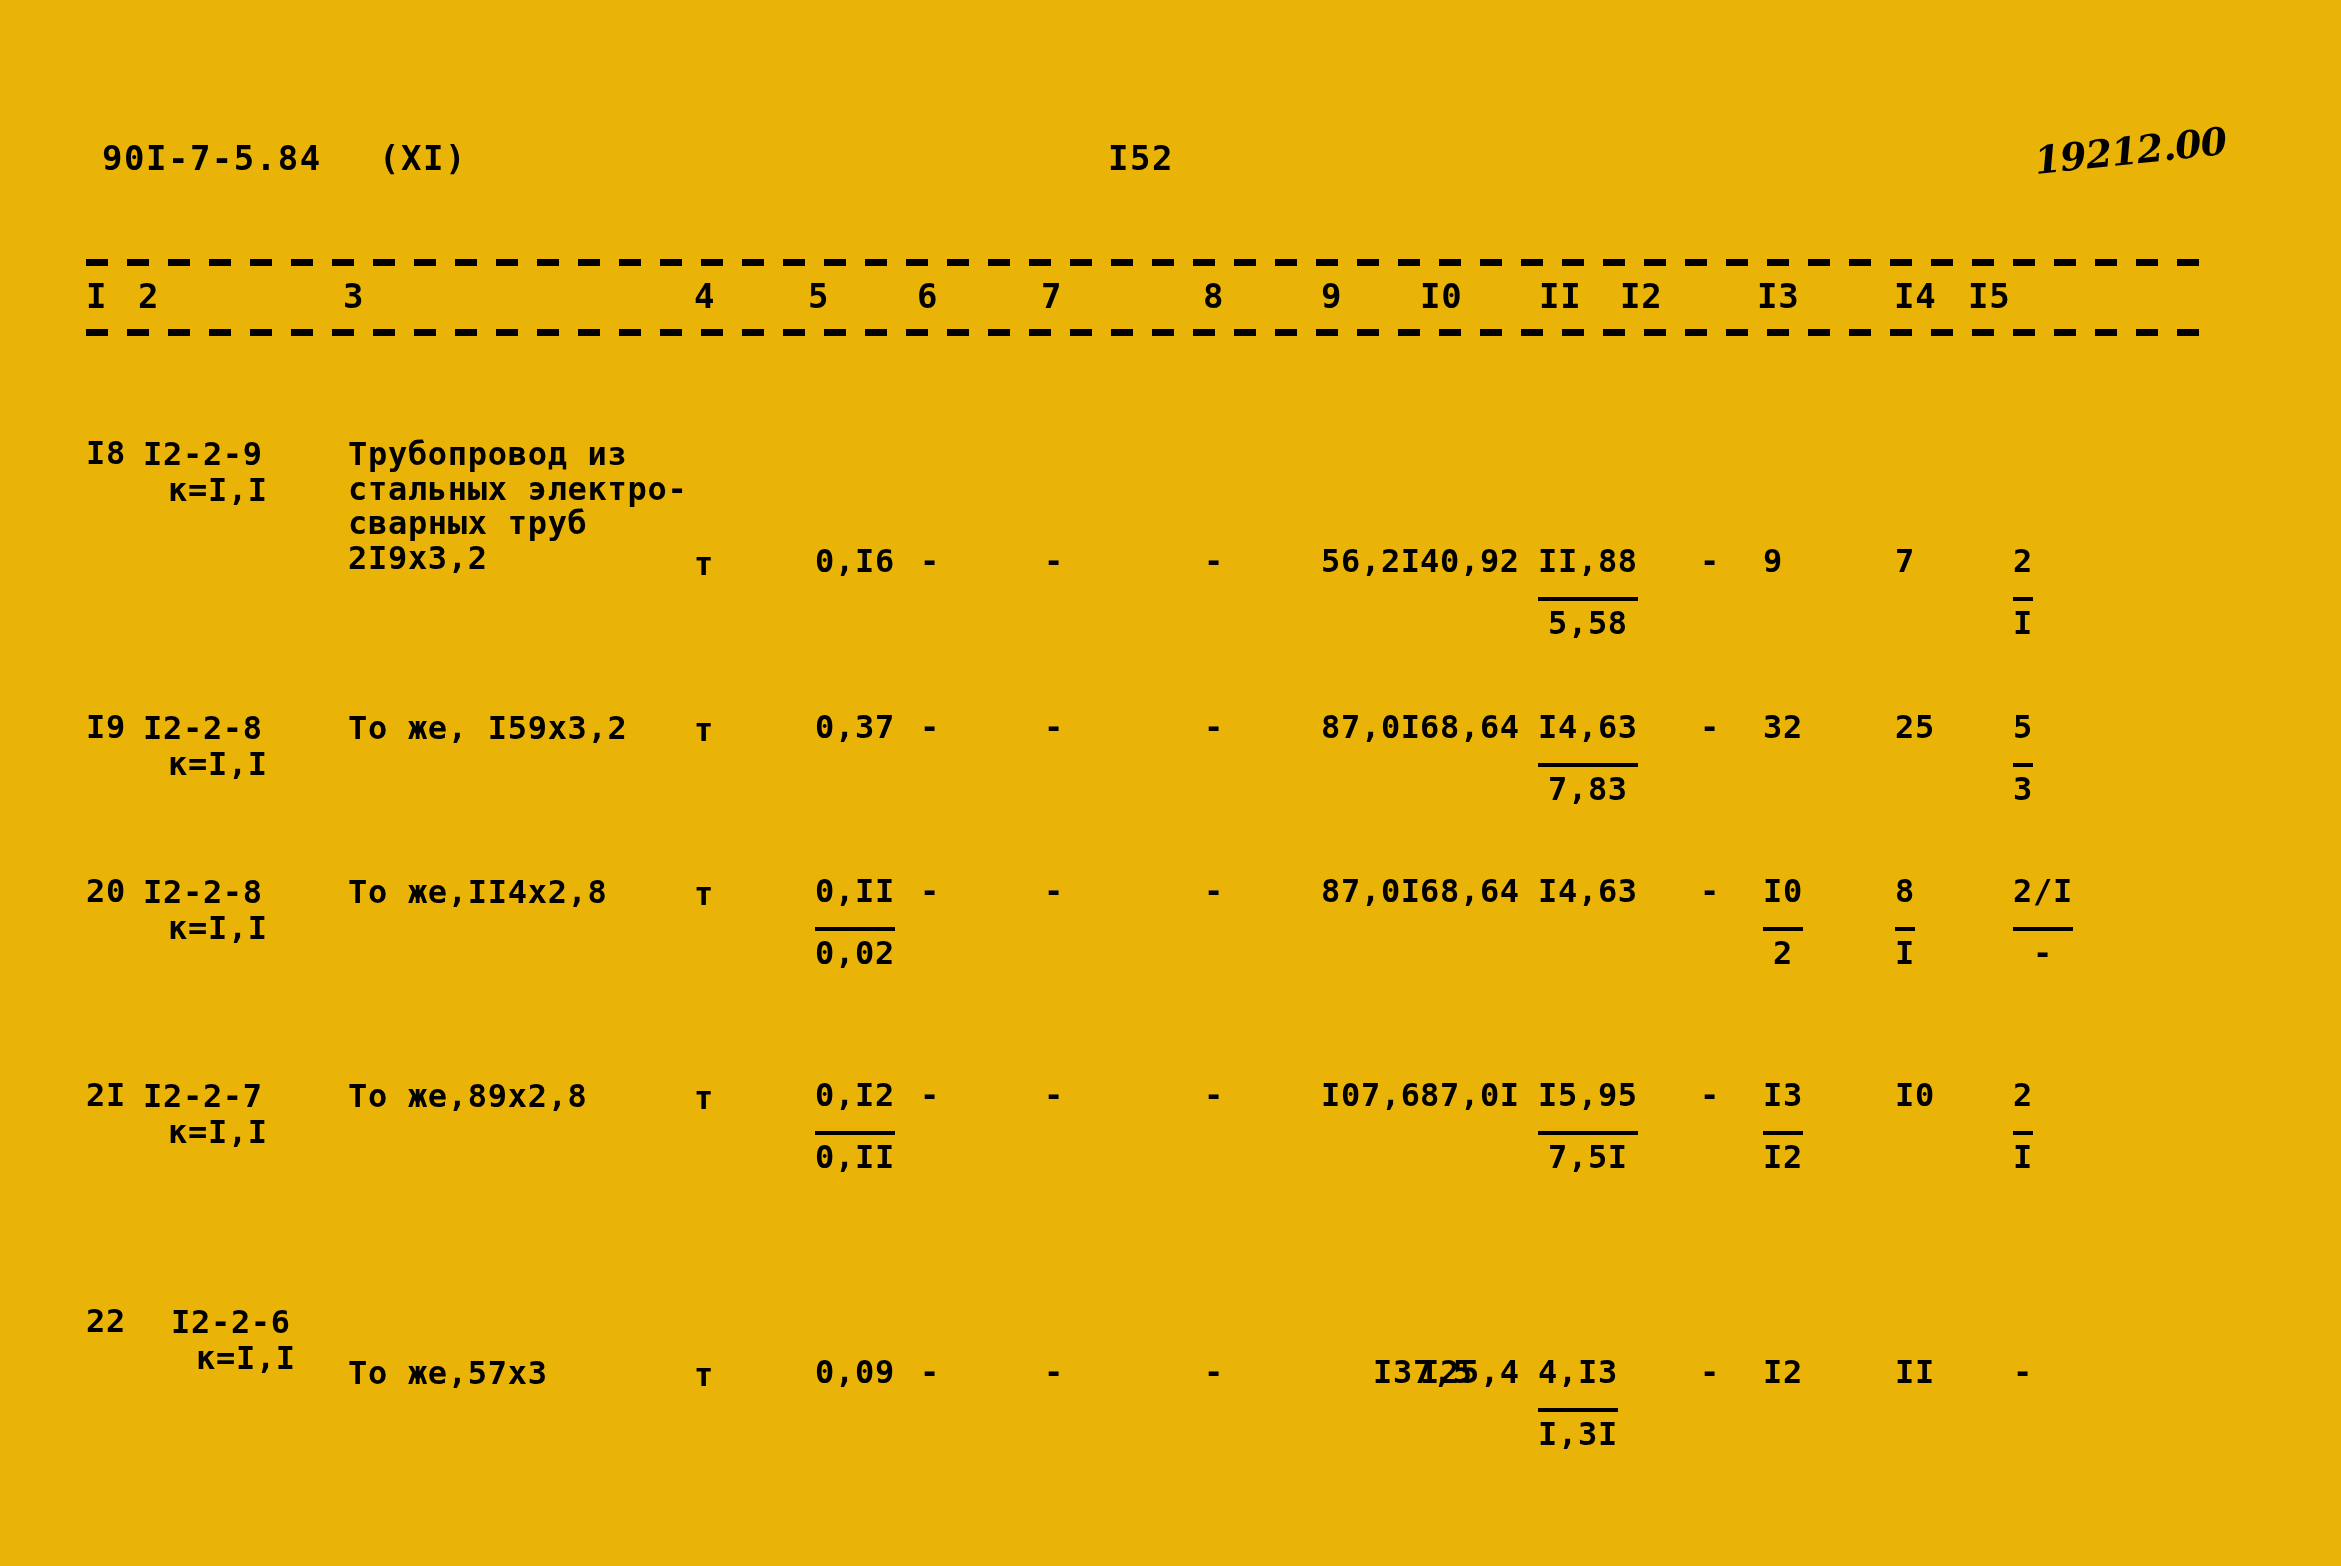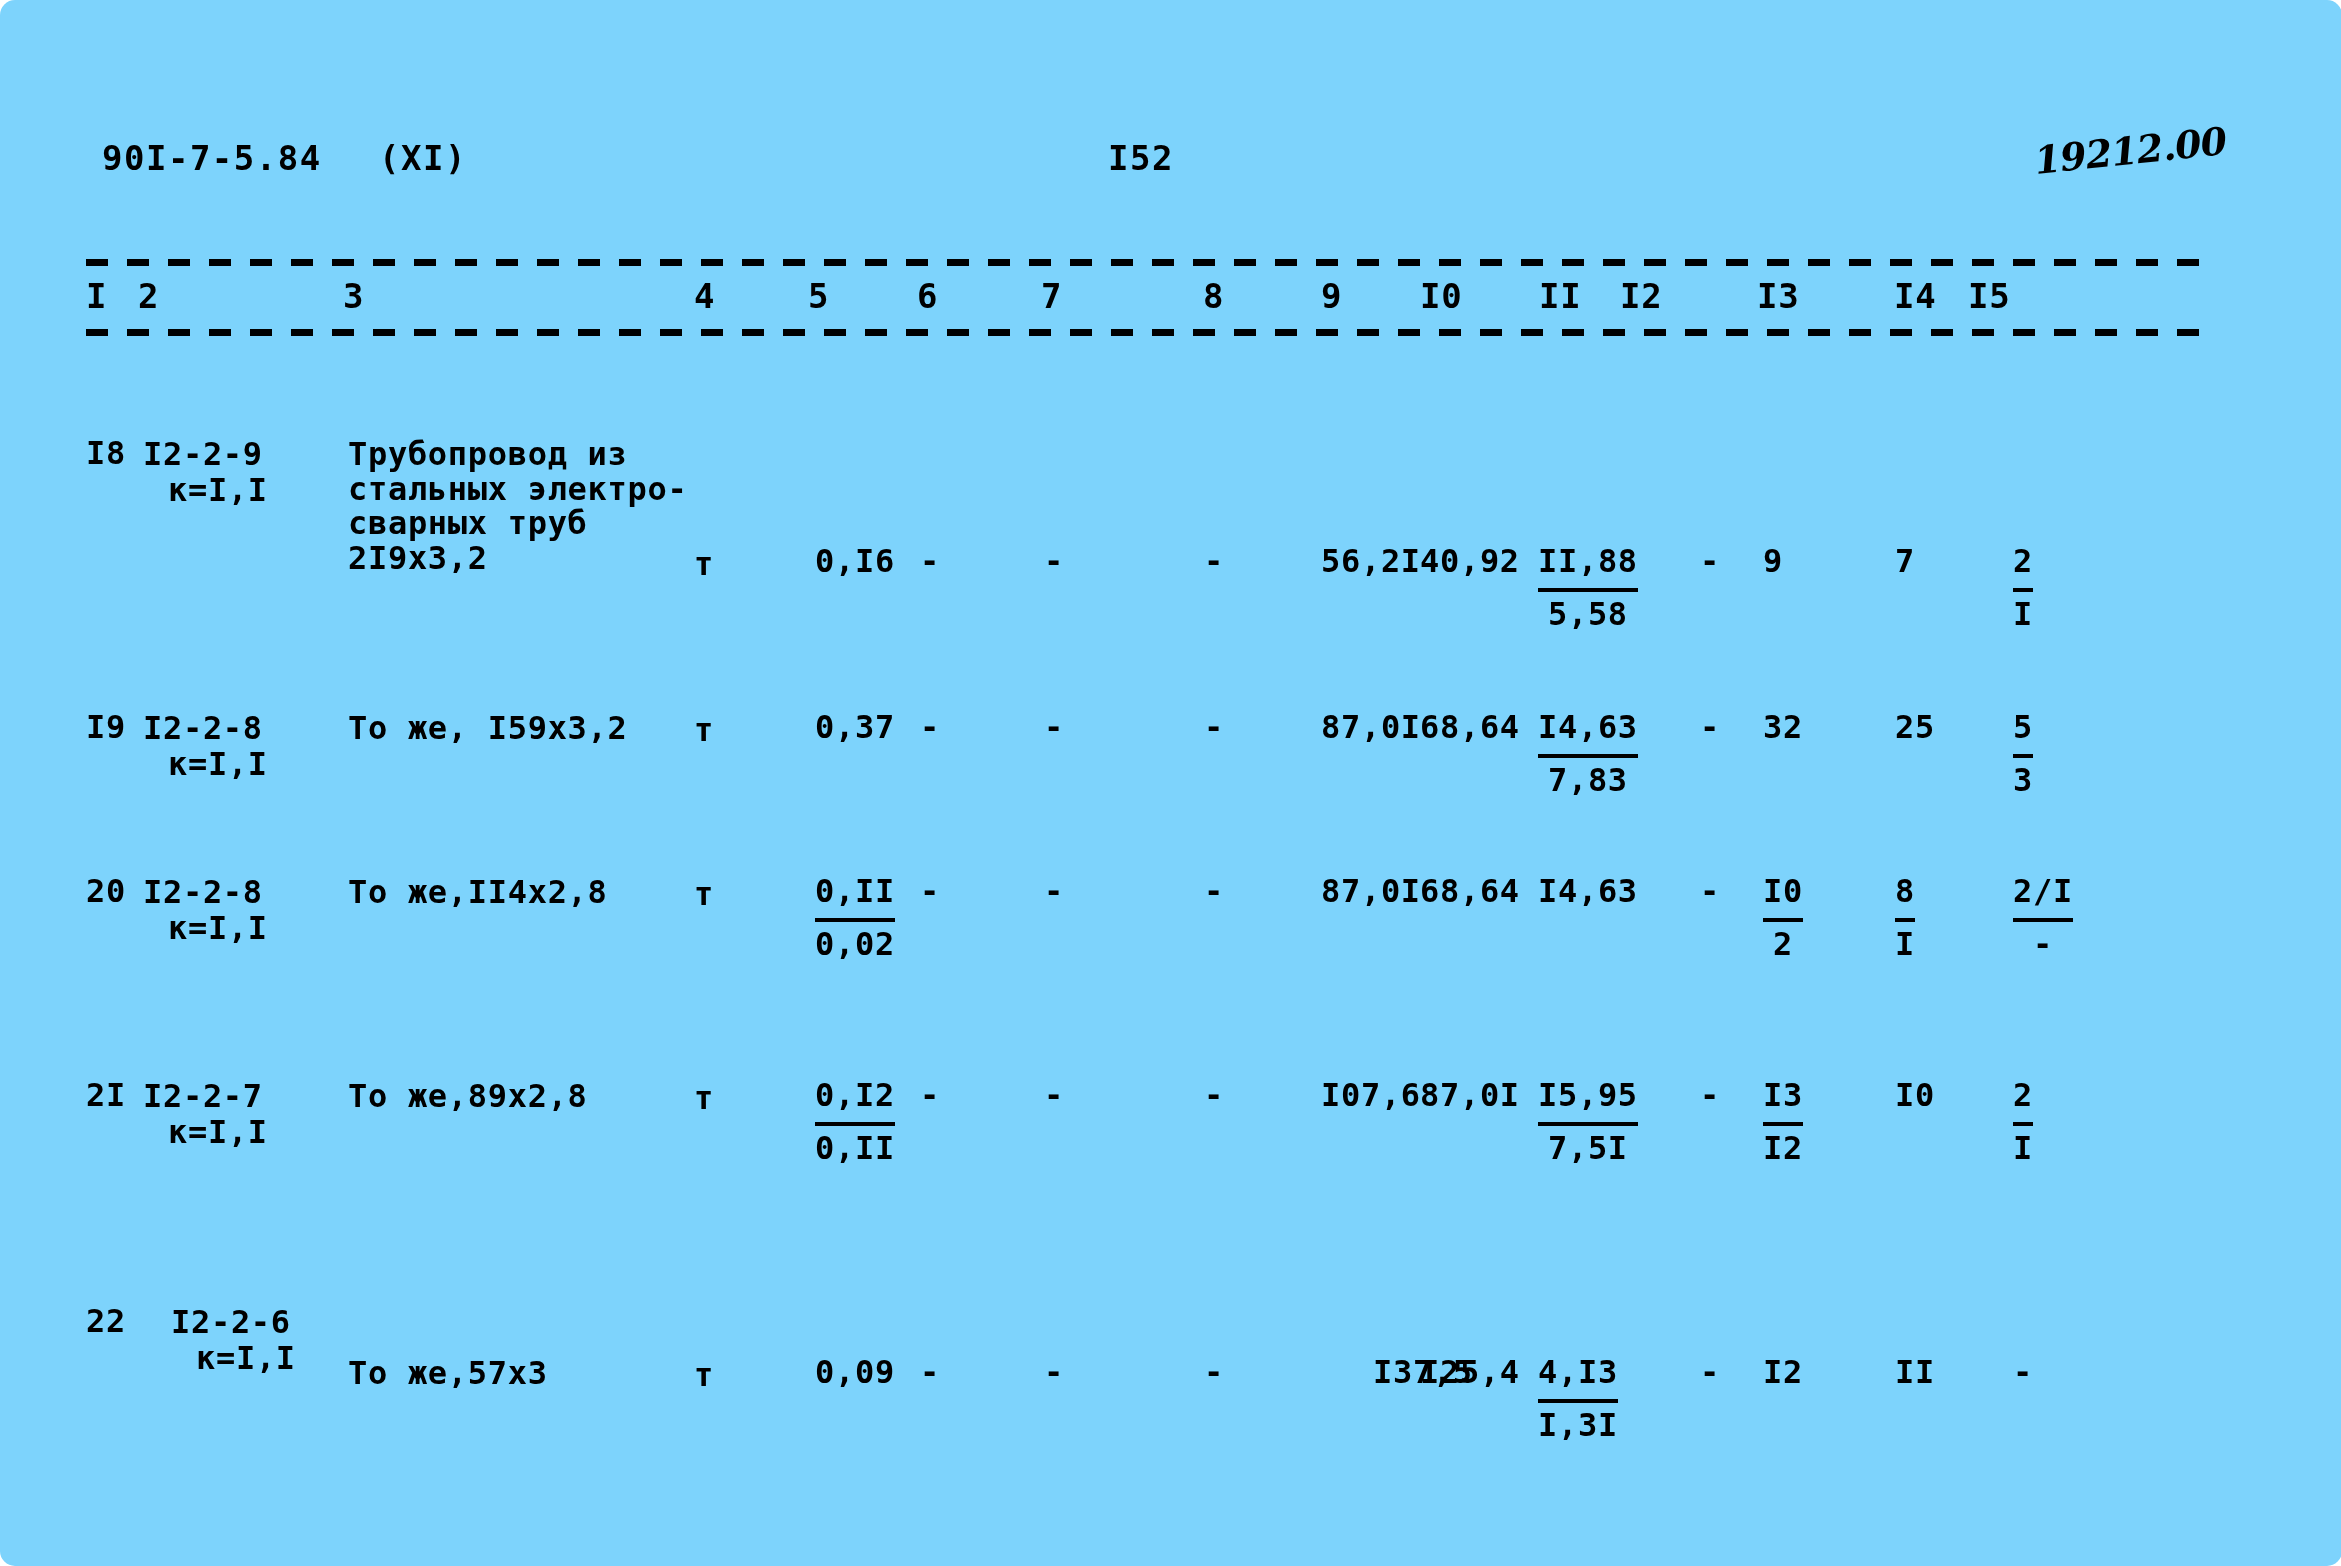--- a/index.html
+++ b/index.html
@@ -12,22 +12,21 @@
     height: 1566px;
     font-family: "DejaVu Sans Mono", "Liberation Mono", monospace;
     color: #000000;
     position: relative;
     overflow: hidden;
   }
 
   .page {
     position: absolute;
     inset: 0;
-    background: #7dd3fc;
-    border-radius: 15px;
+    background: #eab308;
   }
 
   
   .doc-header {
     position: absolute;
     top: 138px;
     left: 0;
     width: 2342px;
     height: 58px;
   }
@@ -156,21 +155,21 @@
     font-size: 32px;
     font-weight: bold;
     letter-spacing: 0.7px;
     display: inline-block;
     text-align: center;
     line-height: 1.0;
   }
   .frac .num {
     display: block;
     border-bottom: 4.4px solid #000;
-    padding-bottom: 11px;
+    padding-bottom: 20px;
   }
   .frac .den {
     display: block;
     padding-top: 5.8px;
   }
 </style>
 </head>
 <body>
 
 <div class="page">

